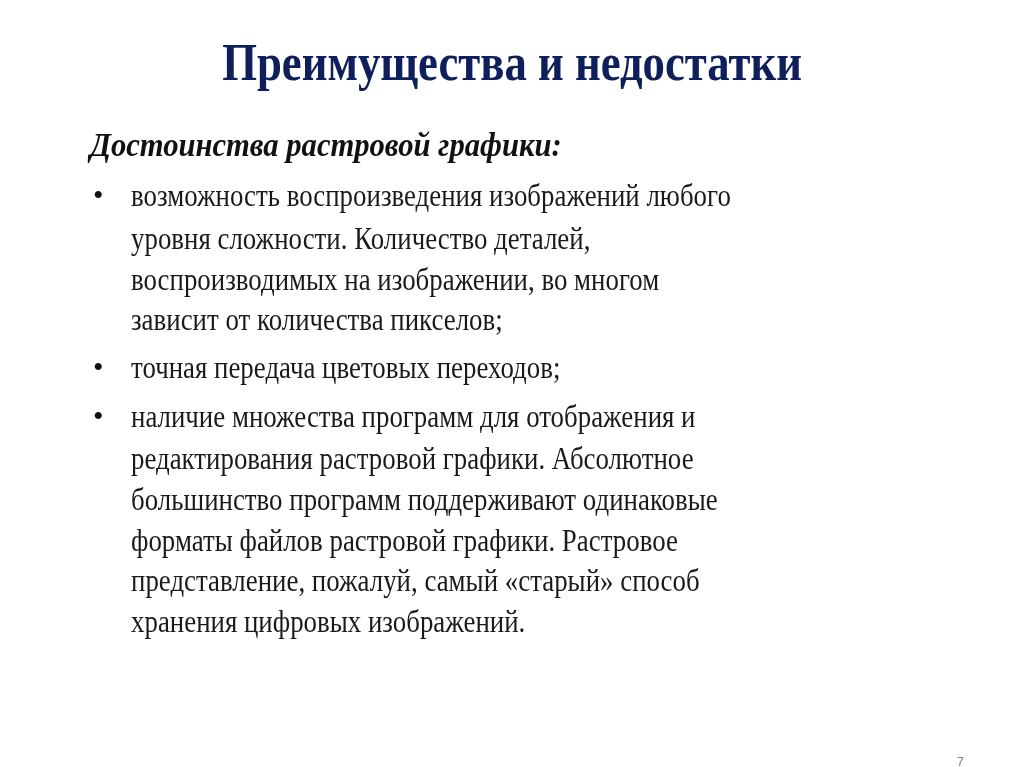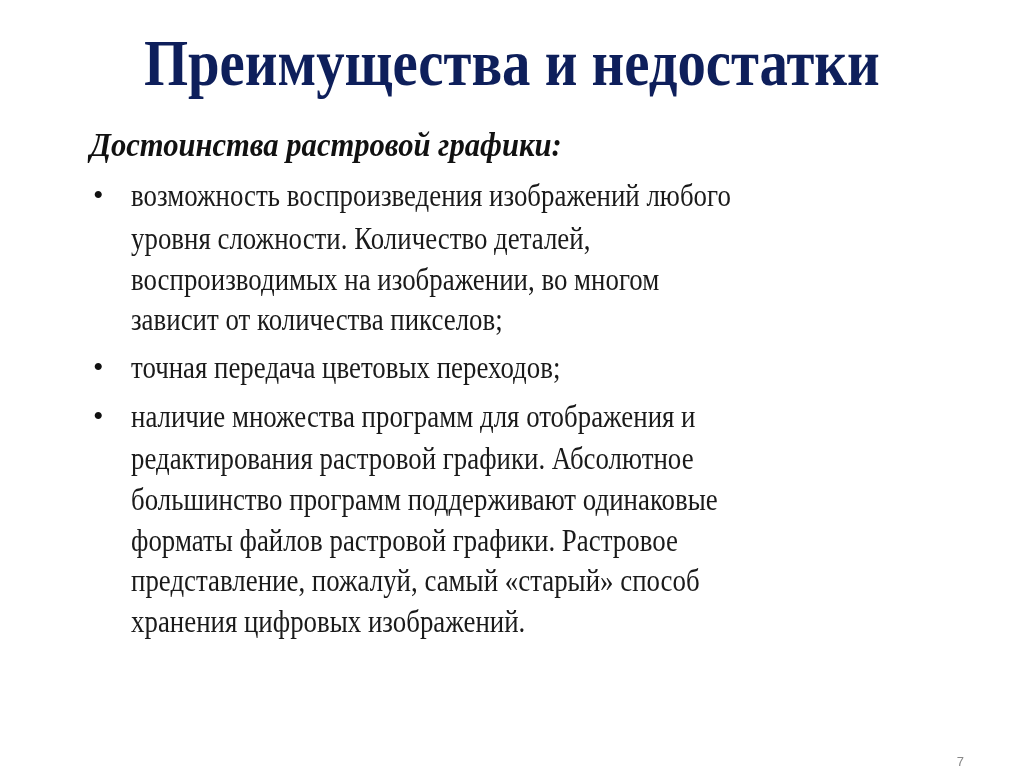--- a/index.html
+++ b/index.html
@@ -8,21 +8,21 @@
       background: #ffffff;
       position: relative;
       overflow: hidden;
       font-family: "Liberation Serif", serif;
     }
     .slide { position: absolute; inset: 0; background: #fff; }
     .title {
       position: absolute;
       left: 0; width: 1024px; top: 28px;
       text-align: center;
-      font-size: 66px; font-weight: bold;
+      font-size: 52px; font-weight: bold;
       color: #0e1f5b;
       line-height: 70px;
     }
     .title span { display: inline-block; transform: scaleX(0.86); transform-origin: center; }
     .subtitle {
       position: absolute;
       left: 90px; top: 125px;
       font-size: 34px; font-weight: bold; font-style: italic;
       color: #111;
       white-space: nowrap;

